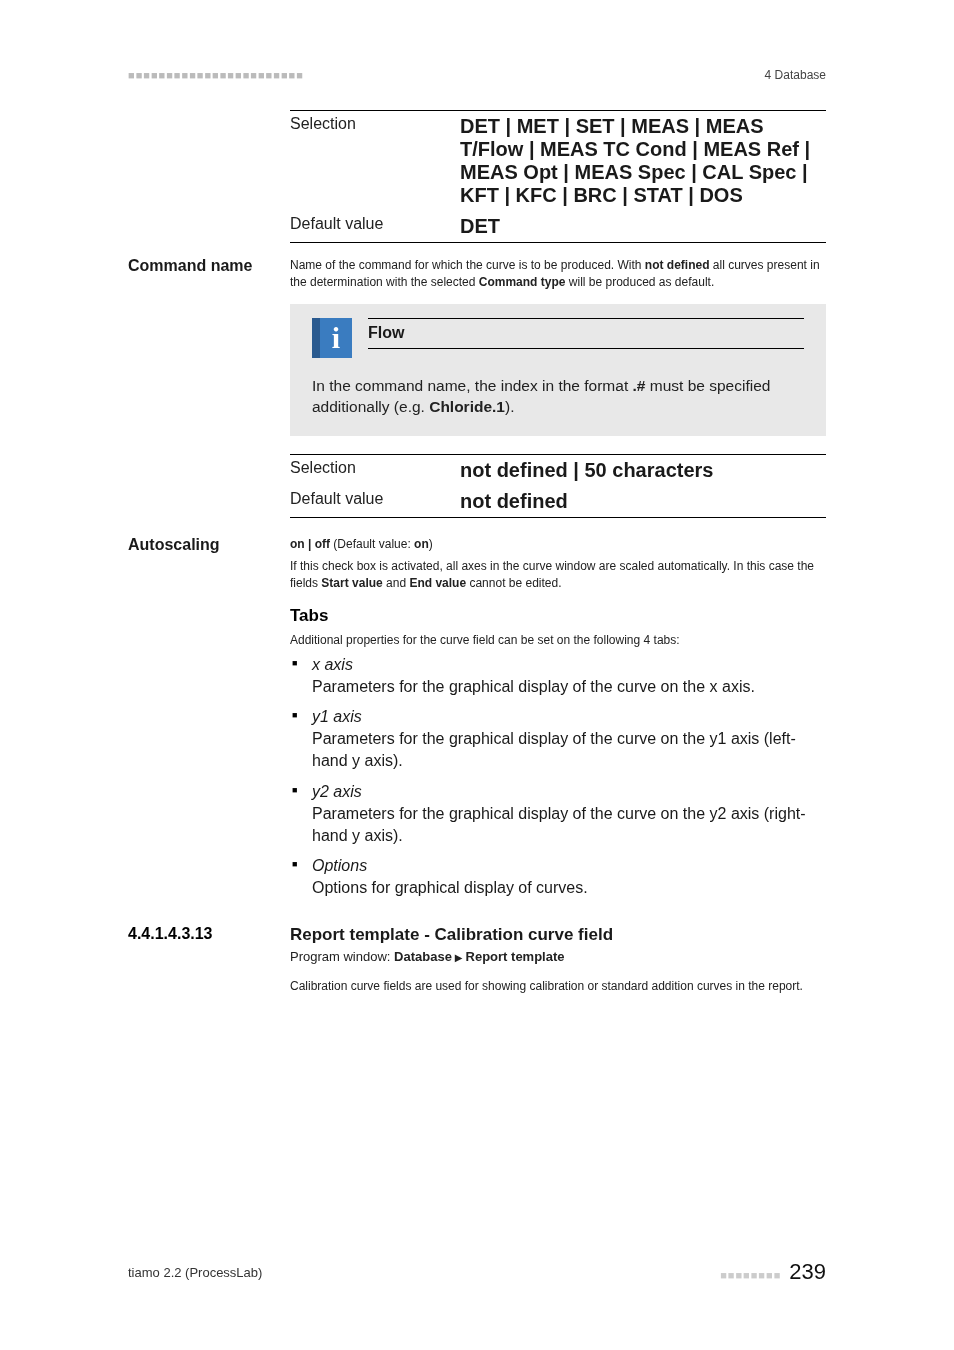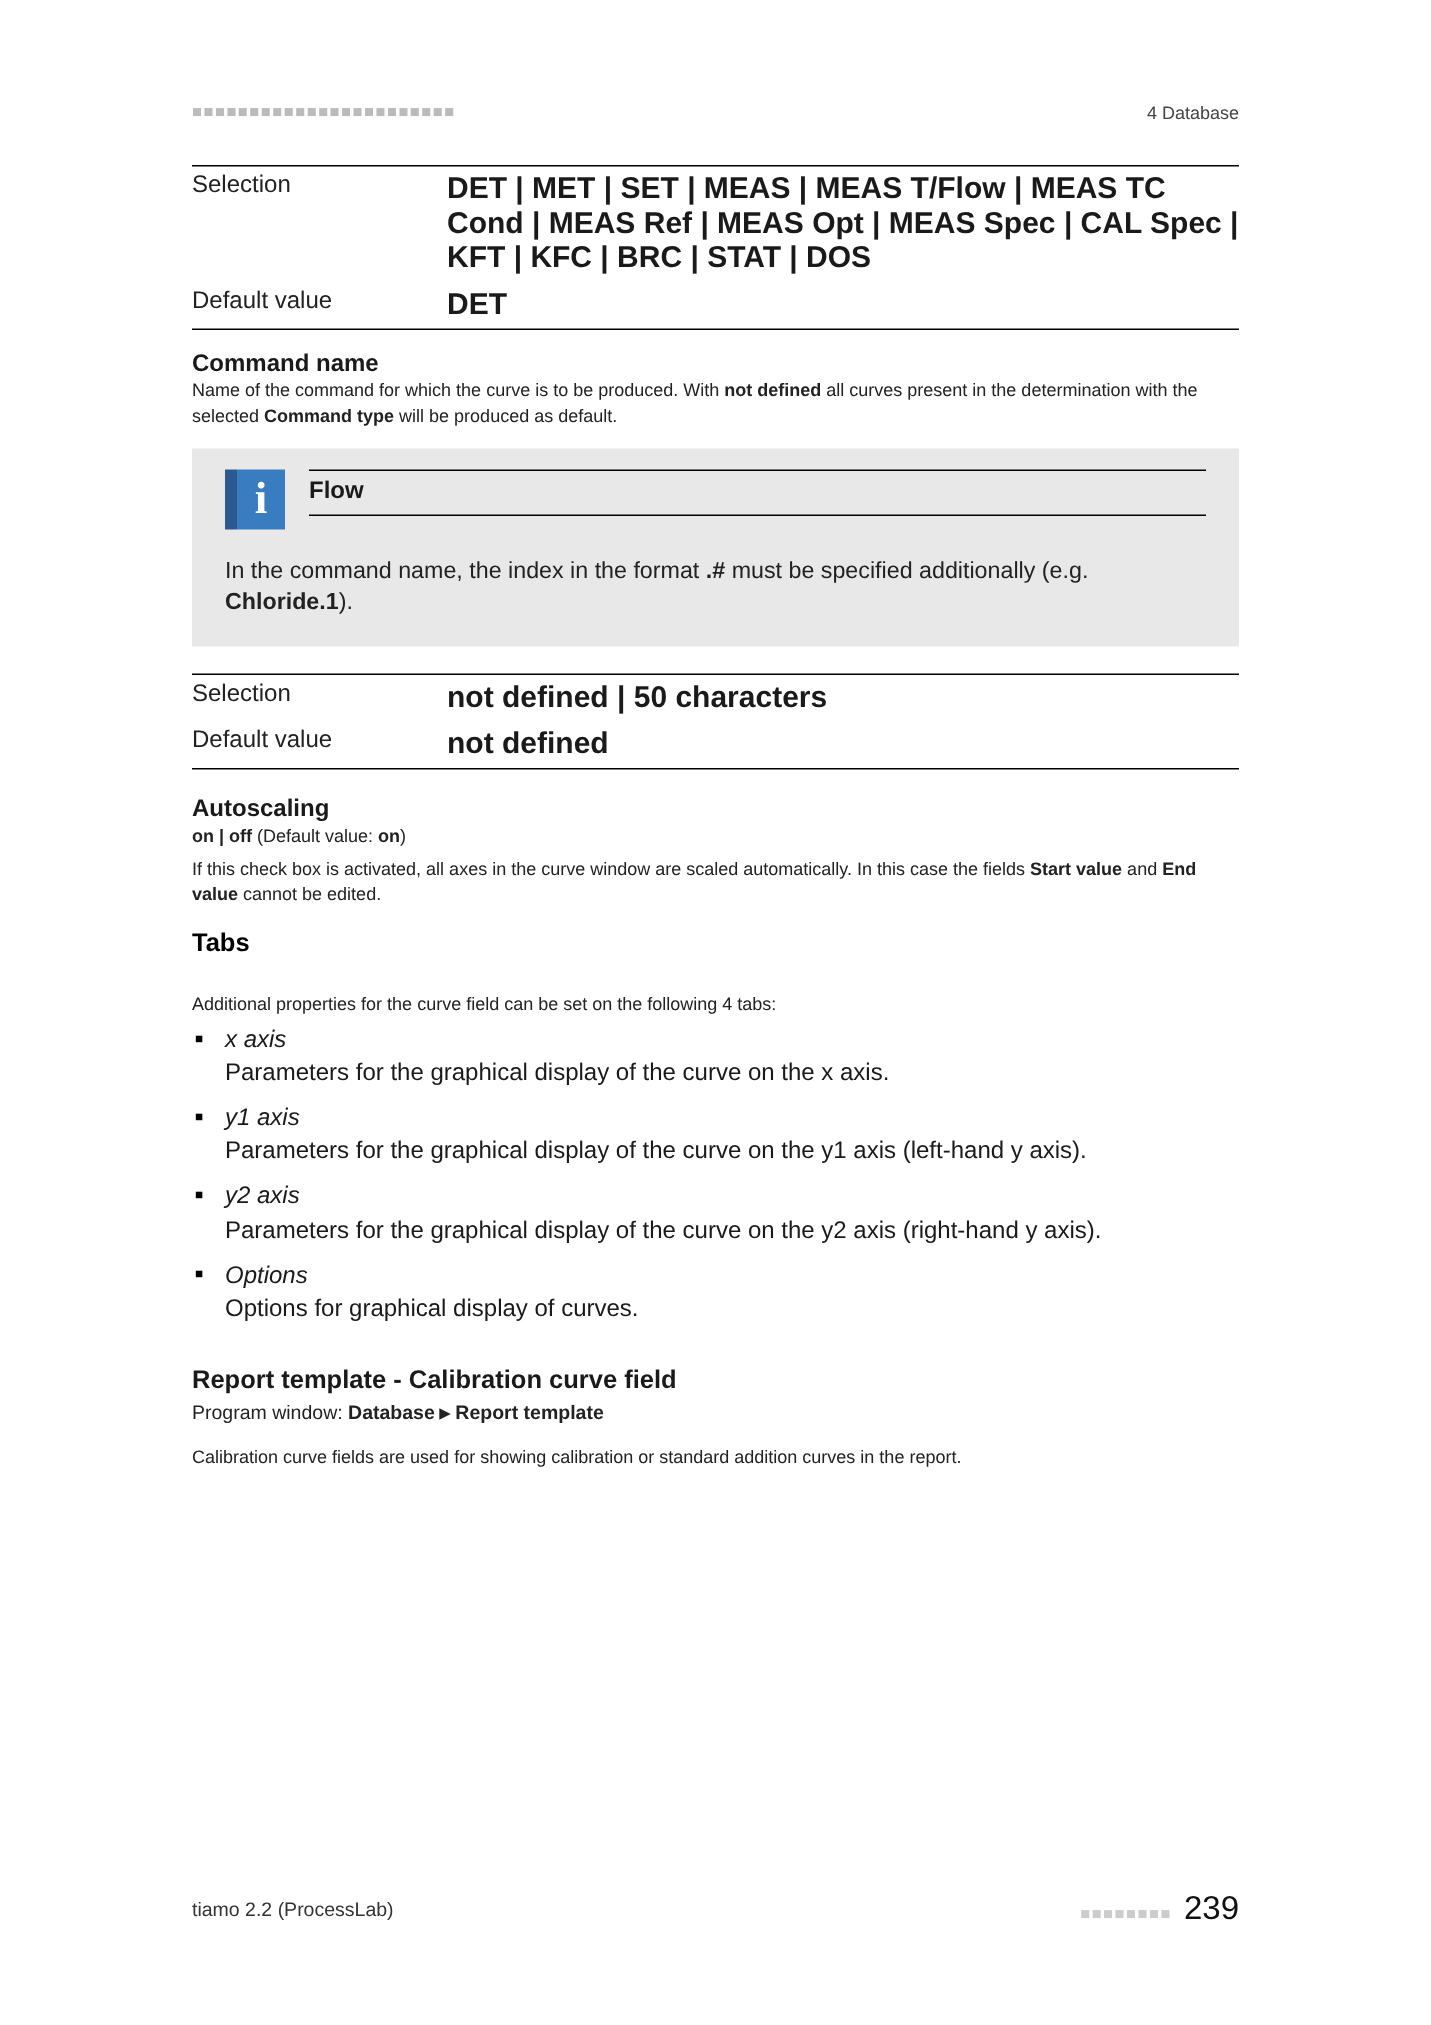--- a/index.html
+++ b/index.html
@@ -19,21 +19,21 @@
   .header {
     display: flex;
     justify-content: space-between;
     align-items: center;
     margin-bottom: 28px;
     font-size: 12px;
     color: #555;
   }
   .header-dots { color: #bbb; letter-spacing: 1px; font-size: 11px; }
   .header-right { color: #444; font-size: 12px; }
-  .content { display: flex; flex-direction: column; }
+  .content { display: flex; }
   .left-col {
     width: 162px;
     flex-shrink: 0;
     padding-right: 20px;
   }
   .right-col {
     flex: 1;
   }
   .label-heading {
     font-weight: 700;
@@ -72,21 +72,21 @@
     color: #fff; font-family: Georgia, serif; font-weight: 700; font-size: 30px;
   }
   .note-title-wrap { flex: 1; }
   .note-rule { border-top: 1px solid #000; margin-bottom: 5px; }
   .note-title { font-weight: 700; font-size: 16px; }
   .note-body { margin-top: 18px; font-size: 15.5px; line-height: 1.35; color: #222; }
   .section-title {
     font-weight: 700;
     font-size: 17px;
     margin-top: 14px;
-    margin-bottom: 22px;
+    margin-bottom: 6px;
     color: #000;
   }
   ul.bullets { list-style: none; padding-left: 0; margin-top: 6px; }
   ul.bullets > li { position: relative; padding-left: 22px; margin-bottom: 8px; font-size: 16px; line-height: 1.38; }
   ul.bullets > li::before {
     content: "■"; position: absolute; left: 2px; top: 3px; font-size: 9px; color: #000;
   }
   .bullet-name { font-style: italic; }
   .bullet-desc { font-style: normal; display: block; }
   .subsection-title { font-weight: 700; font-size: 17px; }
@@ -203,20 +203,23 @@
         </li>
         <li>
           <span class="bullet-name">Options</span>
           <span class="bullet-desc">Options for graphical display of curves.</span>
         </li>
       </ul>
     </div>
   </div>
 
   <div class="content">
+    <div class="left-col">
+      <div class="sub-number">4.4.1.4.3.13</div>
+    </div>
     <div class="right-col">
       <div class="subsection-title">Report template - Calibration curve field</div>
       <p class="program-window">
         <span>Program window: </span><b>Database</b><span class="tri">▶</span><b>Report template</b>
       </p>
       <p class="body-text mt14">Calibration curve fields are used for showing calibration or standard addition curves in the report.</p>
     </div>
   </div>
 
 </div>

